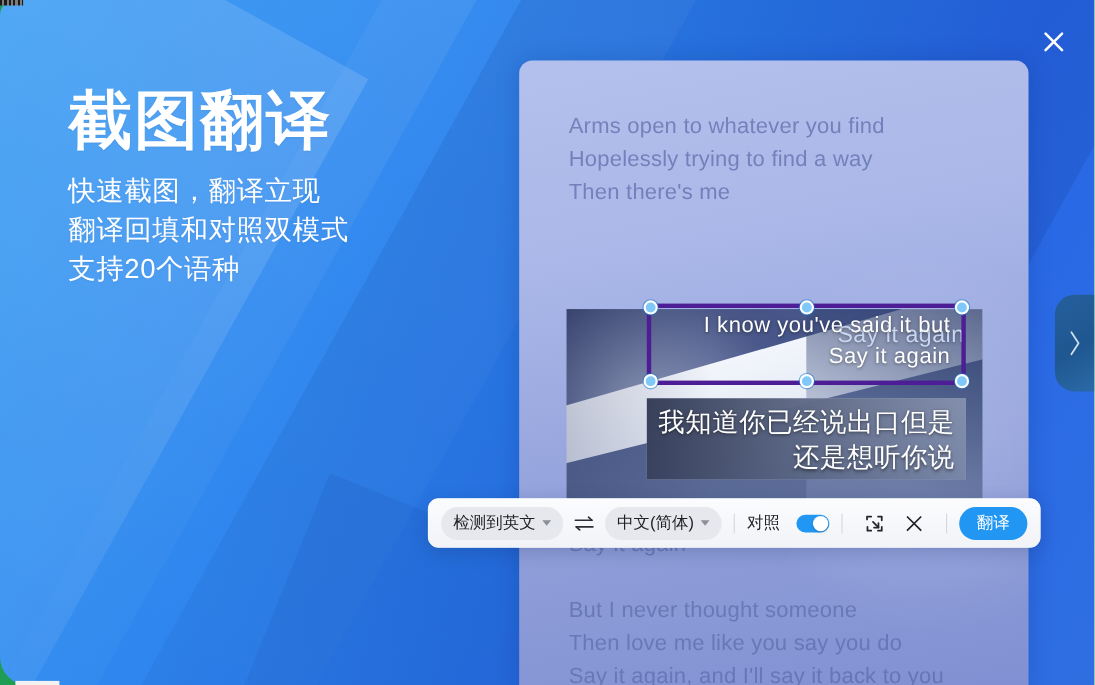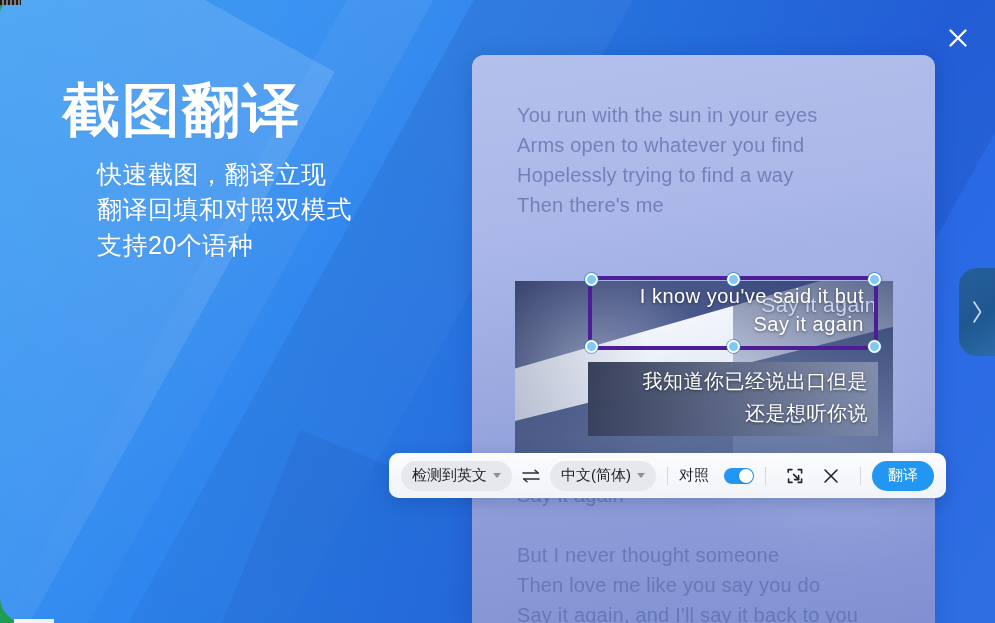--- a/index.html
+++ b/index.html
@@ -94,21 +94,20 @@
     line-height: 1.12;
     margin: 0 0 14px 0;
     white-space: nowrap;
   }
   .promo-line {
     font-size: 25px;
     font-weight: 400;
     line-height: 1.42;
     letter-spacing: 0.5px;
     white-space: nowrap;
-    margin-left: 35px;
   }
 
   
   .panel {
     position: absolute;
     left: 472px; top: 55px;
     width: 463px; height: 568px;
     border-radius: 12px 12px 0 0;
     overflow: hidden;
     z-index: 25;
@@ -259,21 +258,21 @@
     opacity: 0.85;
   }
   .result-shade {
     position: absolute; inset: 0;
     background: linear-gradient(110deg, rgba(22,30,58,0.80) 0%, rgba(30,40,72,0.55) 45%, rgba(58,70,104,0.25) 100%);
   }
   .result-text {
     position: absolute;
     right: 10px;
     color: #ffffff;
-    font-size: 20px;
+    font-size: 24px;
     letter-spacing: 0.5px;
     text-align: right;
     text-shadow: 0 1px 3px rgba(0,0,0,0.55);
     white-space: nowrap;
   }
   .result-text.r1 { top: 6px; }
   .result-text.r2 { top: 38px; }
 
   
   .toolbar {
@@ -403,21 +402,20 @@
     <div class="promo-title">截图翻译</div>
     <div class="promo-line">快速截图，翻译立现</div>
     <div class="promo-line">翻译回填和对照双模式</div>
     <div class="promo-line">支持20个语种</div>
   </div>
 
   <div class="panel">
     <div class="panel-glow"></div>
 
     <div class="lyrics">
-      <div class="lyric-line">You run with the sun in your eyes</div>
       <div class="lyric-line">Arms open to whatever you find</div>
       <div class="lyric-line">Hopelessly trying to find a way</div>
       <div class="lyric-line">Then there's me</div>
     </div>
 
     <div class="photo">
       <div class="ph-dark"></div>
       <div class="ph-cloud"></div>
       <div class="ph-snow"></div>
       <div class="ph-snow2"></div>

